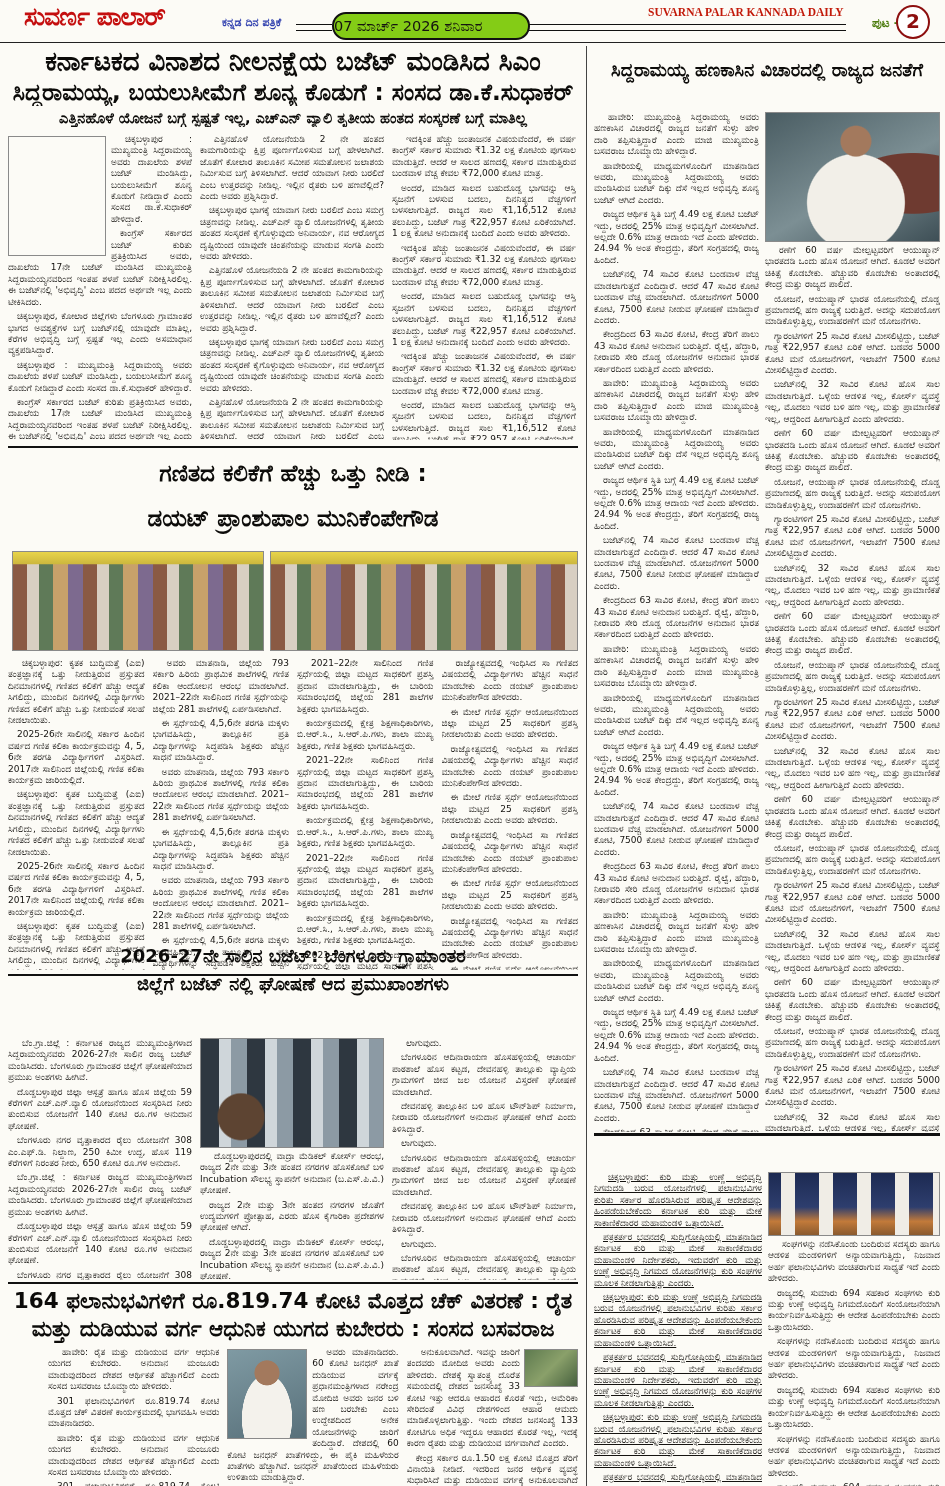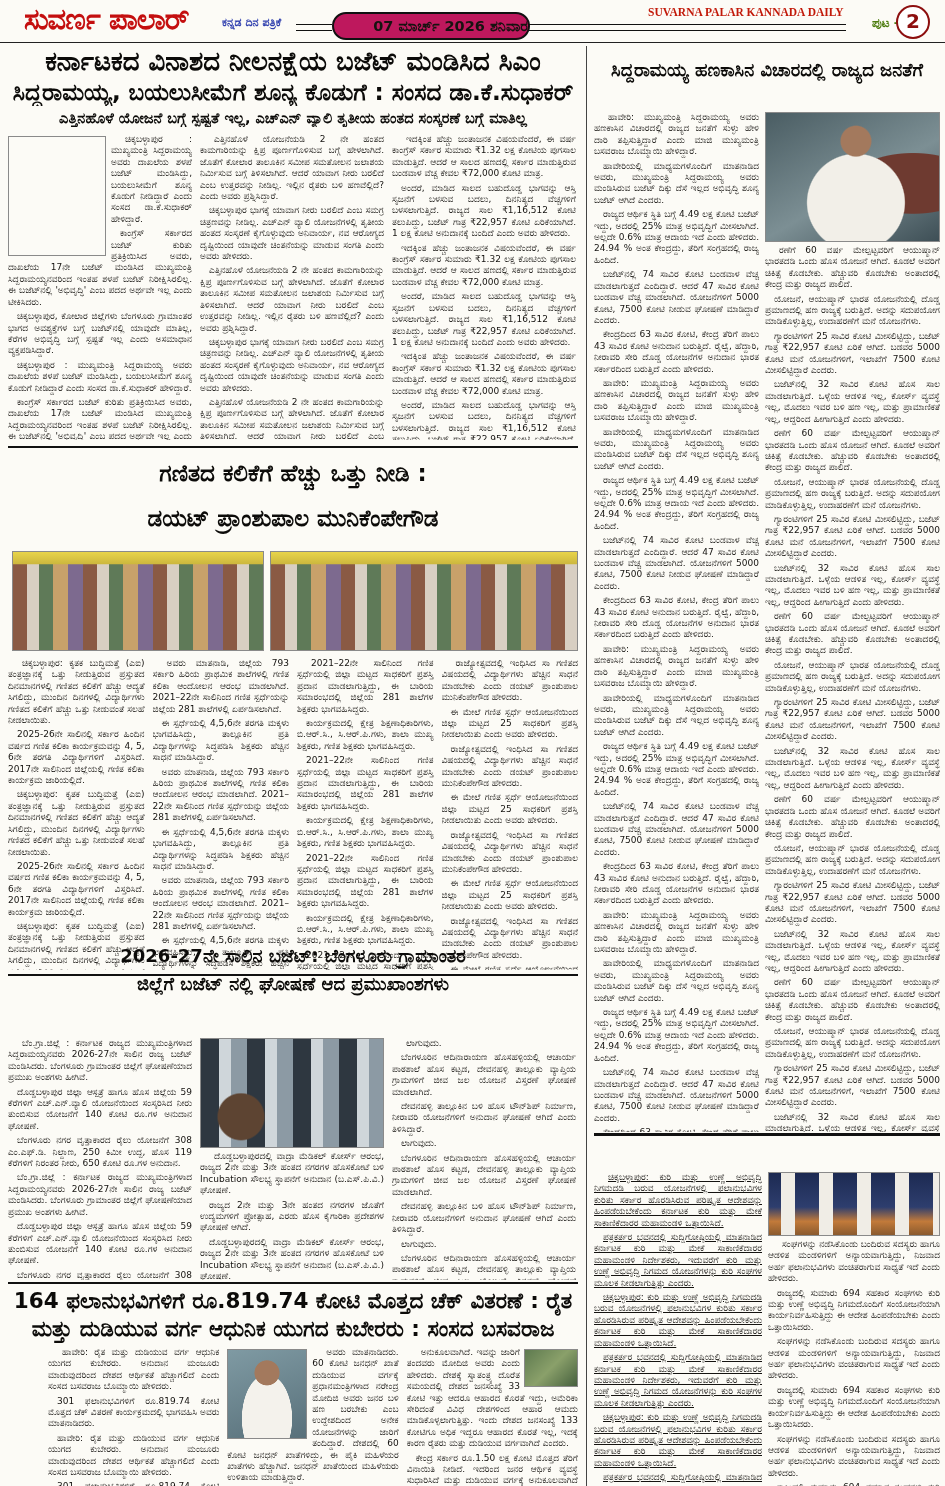--- a/index.html
+++ b/index.html
@@ -3,29 +3,29 @@
 <meta charset="utf-8">
 <style>
   html,body{margin:0;padding:0;background:#777;}
   .page{
     position:relative;width:945px;height:1486px;margin:0 auto;
     background:#fcfbf6;overflow:hidden;
     font-family:"DejaVu Sans","Liberation Sans",sans-serif;color:#151310;
   }
   
   .masthead{position:absolute;left:0;top:0;width:945px;height:42px;}
-  .mast-title{position:absolute;left:24px;top:2px;font-size:29px;font-weight:bold;color:#c40f0f;letter-spacing:-1px;}
+  .mast-title{position:absolute;left:24px;top:2px;font-size:25px;font-weight:bold;color:#c40f0f;letter-spacing:-1px;}
   .mast-tagline{position:absolute;left:222px;top:16px;font-size:11px;font-weight:bold;color:#2f3fae;}
   .mast-line{position:absolute;top:24px;height:5px;border-top:1.5px solid #111;border-bottom:1.5px solid #111;}
   .mast-line.seg1{left:296px;width:36px;}
   .mast-line.seg2{left:528px;width:318px;}
   .date-pill{
     position:absolute;left:332px;top:12px;width:194px;height:24px;
-    border:2.5px solid #111;border-radius:15px;background:#be185d;
-    font-size:14.5px;font-weight:bold;text-align:right;line-height:24px;white-space:nowrap;overflow:hidden;
+    border:2.5px solid #111;border-radius:15px;background:#84cc16;
+    font-size:14.5px;font-weight:normal;text-align:left;line-height:24px;white-space:nowrap;overflow:hidden;
   }
   .mast-eng{position:absolute;left:648px;top:6px;width:200px;font-family:"Liberation Serif","DejaVu Serif",serif;
     font-size:11.5px;font-weight:bold;color:#c21a0a;white-space:nowrap;}
   .mast-page-label{position:absolute;left:872px;top:16px;font-size:12px;font-weight:bold;color:#4d7c0f;white-space:nowrap;}
   .page-badge{
     position:absolute;left:896px;top:5px;width:30px;height:30px;border:2.5px solid #8d0f0f;border-radius:50%;
     color:#8d0f0f;font-size:20px;font-weight:bold;text-align:center;line-height:29px;background:#fff;
     box-shadow:0 0 0 1.5px #fff inset;
   }
   .mast-rule{position:absolute;left:0px;top:42px;width:945px;height:1px;background:#222;}

